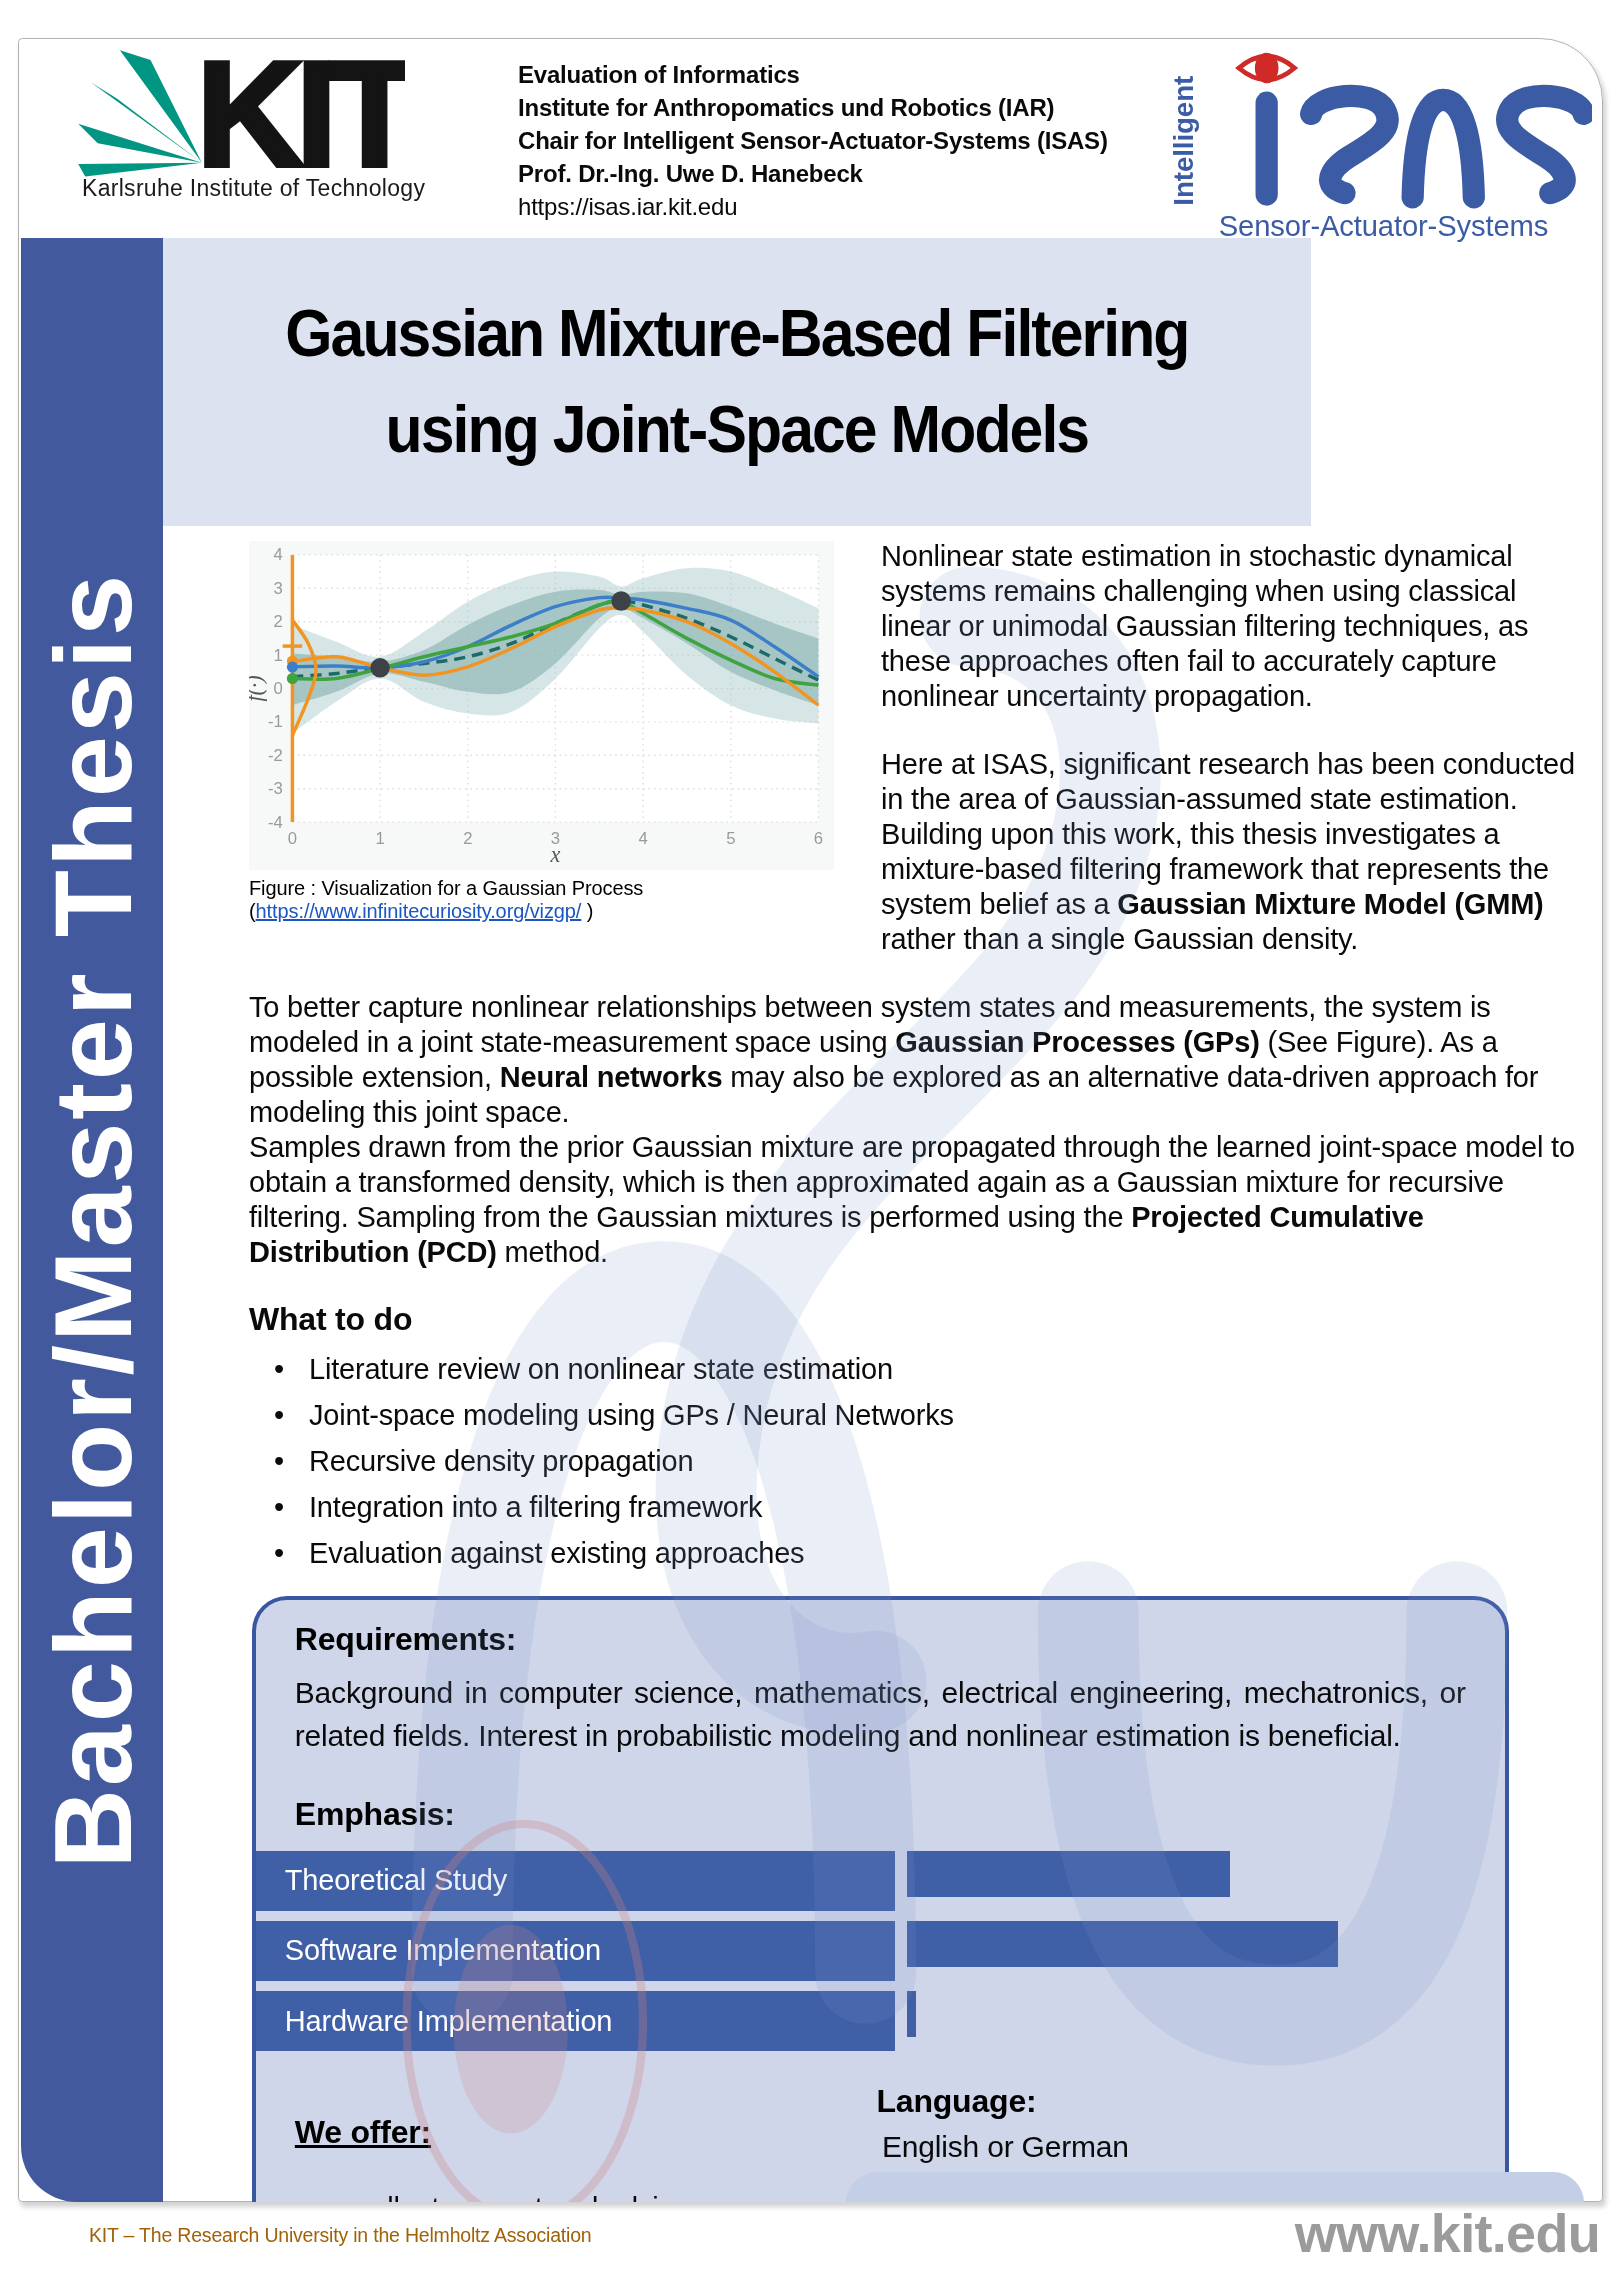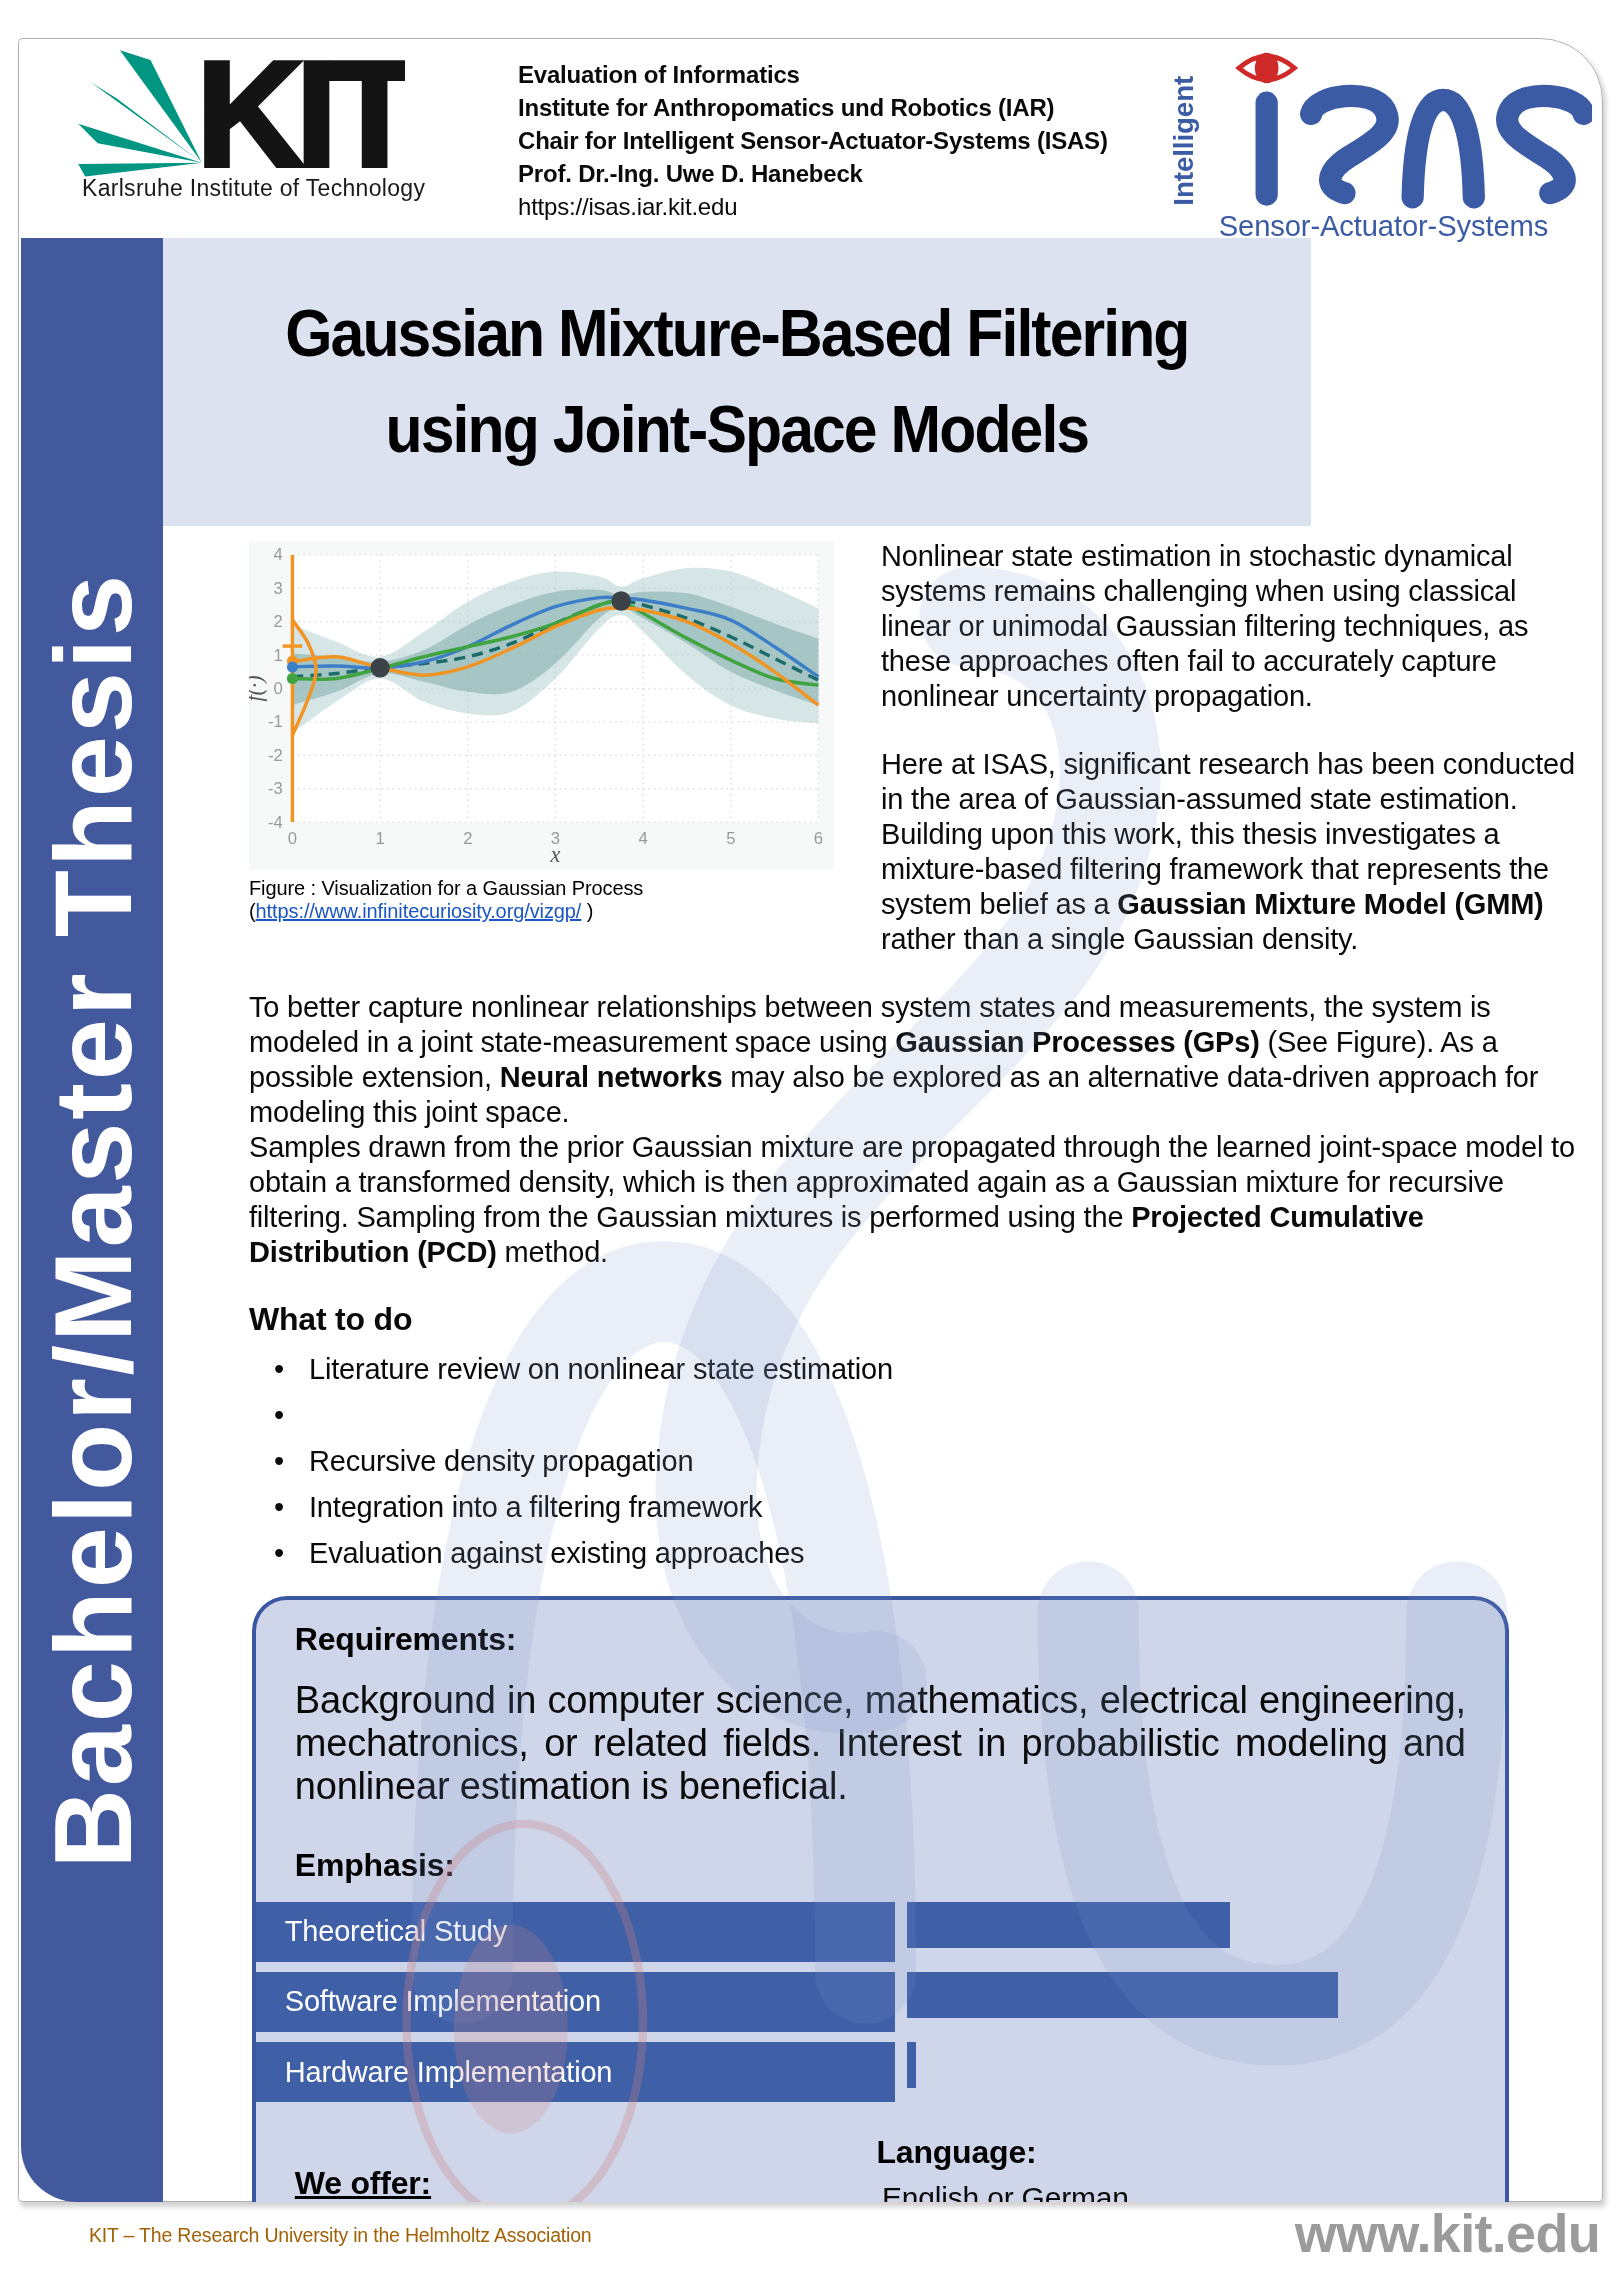--- a/index.html
+++ b/index.html
@@ -55,21 +55,21 @@
   .wtd-heading { font-size:32px; font-weight:bold; margin:31px 0 14px 0; }
   .wtd-item { display:flex; margin-bottom:11px; }
   .wtd-item .dot { width:60px; text-align:center; flex:0 0 60px; }
 
   
   .infobox { margin:25px 0 0 2.8px; width:1257px; background:#cfd6ea;
              border:4.2px solid #3a57a2; border-bottom-width:14px; border-radius:35px;
              padding:21px 39px 26.4px 39px; position:relative; }
   .req-heading, .emph-heading, .offer-heading, .lang-heading, .contact-heading
              { font-size:32px; font-weight:bold; color:#000; }
-  .req-text { font-size:38px; line-height:43px; text-align:justify; margin-top:21px; }
+  .req-text { font-size:30px; line-height:43px; text-align:justify; margin-top:13px; }
   .emph-heading { margin-top:39px; }
   .emph-rows { margin-top:18px; }
   .emph-row { display:flex; margin:0 0 10.4px -39px; height:60px; }
   .emph-label { width:639px; background:#3f5fa7; color:#fff; font-size:29px;
                 display:flex; align-items:center; padding-left:29px; }
   .emph-value { margin-left:12.5px; background:#3f5fa7; height:46px; }
   .box-cols { display:grid; grid-template-columns:46% 54%; margin-top:32px; }
   .col-left { padding-top:31px; }
   .offer-heading { margin-bottom:40px;text-decoration:underline; }
   .offer-item { display:flex; margin-bottom:18px; }
@@ -224,20 +224,21 @@
     <p class="body"><span>Samples drawn from the prior Gaussian mixture are propagated through the learned joint-space model to obtain a transformed density, which is then approximated again as a Gaussian mixture for recursive filtering. Sampling from the Gaussian mixtures is performed using the </span><b>Projected Cumulative Distribution (PCD)</b><span> method.</span></p>
 
     <div class="wtd-heading">What to do</div>
     <div>
       <div class="wtd-item">
           <span class="dot">•</span>
           <span>Literature review on nonlinear state estimation</span>
         </div>
       <div class="wtd-item">
           <span class="dot">•</span>
+          <span>Joint-space modeling using GPs / Neural Networks</span>
         </div>
       <div class="wtd-item">
           <span class="dot">•</span>
           <span>Recursive density propagation</span>
         </div>
       <div class="wtd-item">
           <span class="dot">•</span>
           <span>Integration into a filtering framework</span>
         </div>
       <div class="wtd-item">

